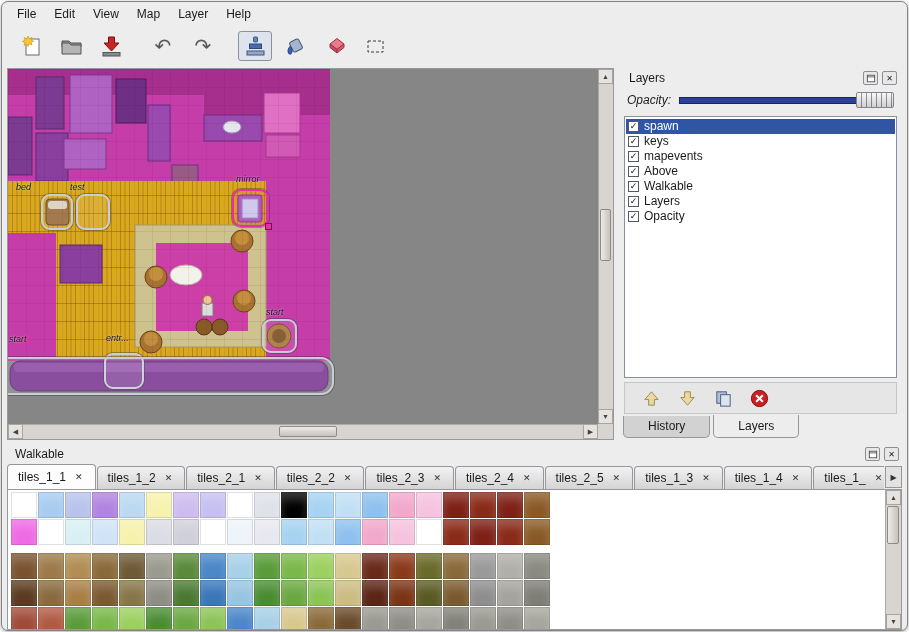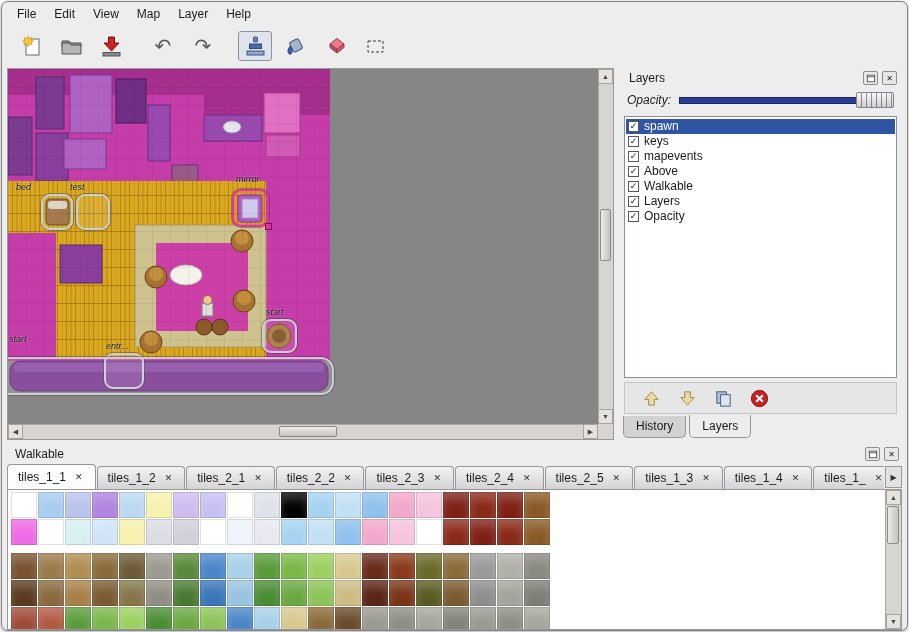--- a/index.html
+++ b/index.html
@@ -70,21 +70,21 @@
   .layer-list { flex:1; margin:4px 3px 2px; background:#fff; border:1px solid #8890a0; padding:2px 1px; overflow:hidden; }
   .layer-row { height:15px; display:flex; align-items:center; gap:5px; padding:0 2px; cursor:default; }
   .layer-row.selected { background:#2f55a4; color:#fff; }
   .checkbox { width:11px; height:11px; background:#fff; border:1px solid #55585e; font-size:9px; line-height:9px;
               display:flex; align-items:center; justify-content:center; color:#111; flex:none; }
   .layer-name { line-height:15px; }
   .layer-btnrow { height:32px; margin:2px 3px; display:flex; align-items:center; gap:12px; padding-left:14px;
                   background:#e6e6e6; border:1px solid #c6c6c6; }
   .icon-btn { width:24px; height:24px; background:transparent; border:none; display:flex; align-items:center; justify-content:center; cursor:pointer; }
   .panel-tabs { height:24px; display:flex; gap:3px; padding:0 2px; align-items:flex-start; }
-  .panel-tab { padding:3px 12px 4px; background:#d2d2d2; border:1px solid #96969c; border-top:none;
+  .panel-tab { padding:3px 24px 4px; background:#d2d2d2; border:1px solid #96969c; border-top:none;
                border-radius:0 0 5px 5px; cursor:pointer; }
   .panel-tab.active { background:#ededed; position:relative; top:-1px; padding-top:4px; }
   
   .tilesets-panel { height:186px; margin:0 5px; display:flex; flex-direction:column; }
   .ts-tabbar-wrap { height:25px; position:relative; padding-right:18px; }
   .ts-tabbar { display:flex; height:25px; overflow:hidden; }
   .ts-tab { flex:none; display:flex; align-items:center; gap:7px; padding:0 10px; margin:2px 1px 0 0; height:23px;
             background:linear-gradient(#f2f2f2,#d4d4d4); border:1px solid #96969c; border-bottom:none;
             border-radius:4px 4px 0 0; cursor:pointer; white-space:nowrap; }
   .ts-tab.active { background:#fdfdfd; margin-top:0; height:25px; position:relative; z-index:2; }
@@ -244,21 +244,21 @@
             <div class="map-object-label" style="left: 8px; top: 113px;">bed</div>
             <div class="map-object" style="left: 68px; top: 125px; width: 34px; height: 36px;"></div>
             <div class="map-object-label" style="left: 62px; top: 113px;">test</div>
             <div class="map-object selected" style="left: 224px; top: 120px; width: 37px; height: 38px;">
               <div class="handle"></div>
             </div>
             <div class="map-object-label" style="left: 228px; top: 105px;">mirror</div>
             <div class="map-object" style="left: 254px; top: 250px; width: 35px; height: 34px;"></div>
             <div class="map-object-label" style="left: 258px; top: 238px;">start</div>
             <div class="map-object" style="left: 96px; top: 284px; width: 40px; height: 36px;"></div>
-            <div class="map-object-label" style="left: 98px; top: 272px;">entr...</div>
+            <div class="map-object-label" style="left: 98px; top: 264px;">entr...</div>
             <div class="map-object" style="left: -22px; top: 288px; width: 348px; height: 38px; border-radius: 13px;"></div>
             <div class="map-object-label" style="left: 1px; top: 265px;">start</div>
           </div>
       </div>
       <div class="vscroll">
         <div class="sb-btn first">
             <span class="sb-glyph">▲</span>
           </div>
         <div class="sb-thumb"></div>
         <div class="sb-btn last">

